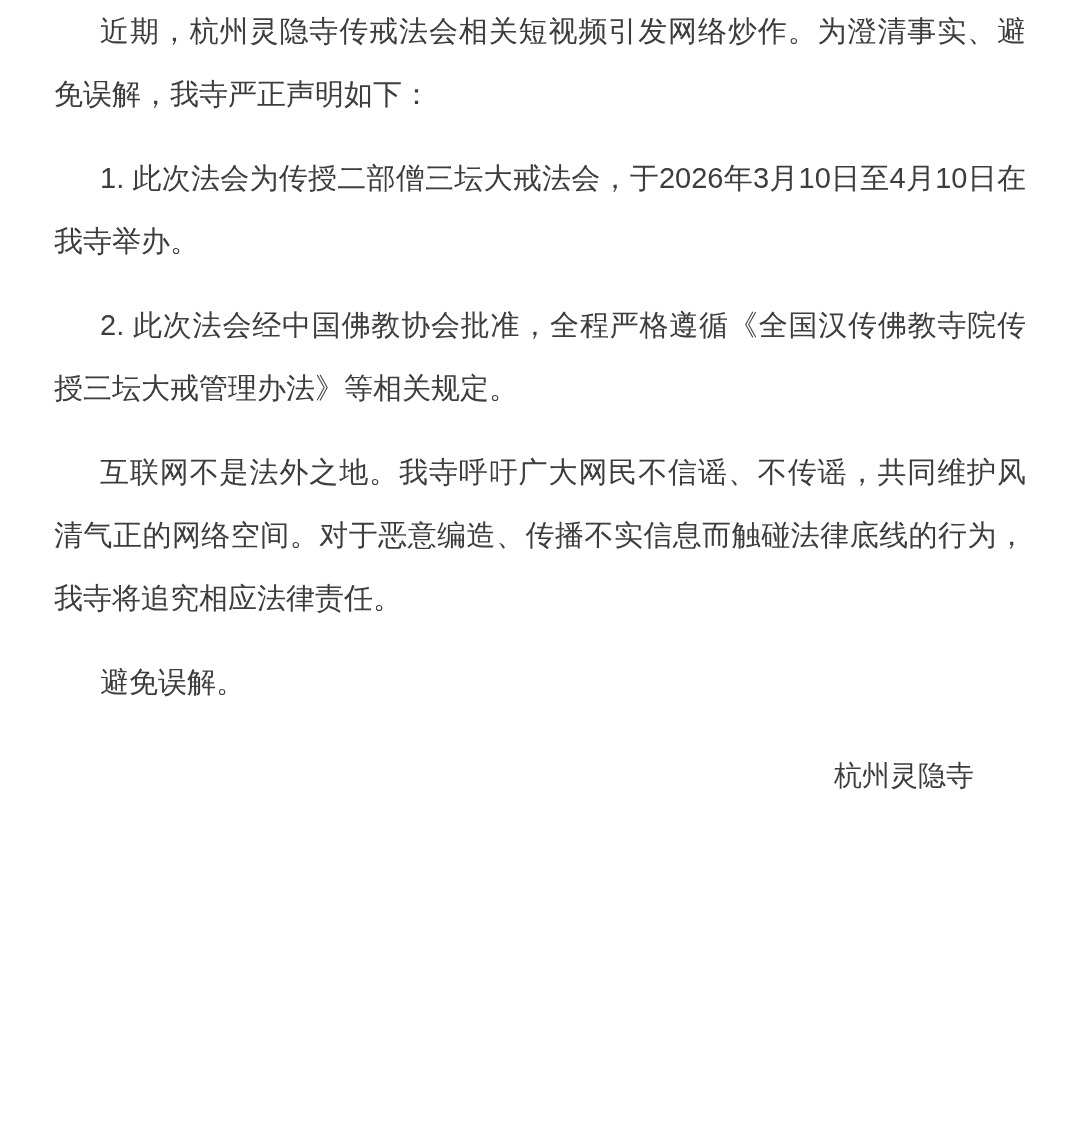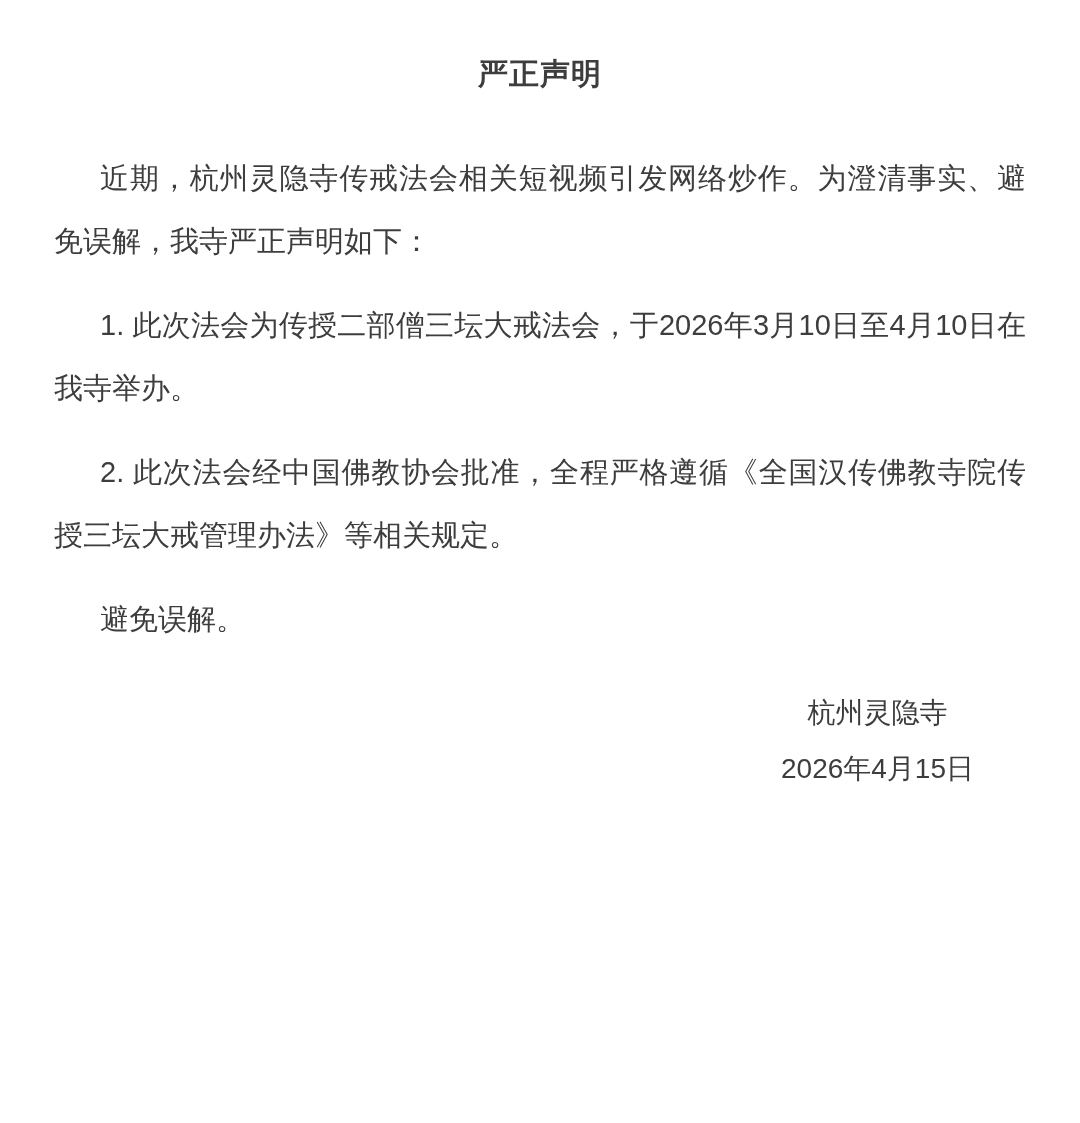--- a/index.html
+++ b/index.html
@@ -34,39 +34,37 @@
     margin: 0 0 21px 0;
   }
   .signature {
     margin: 38px 52px 0 auto;
     width: fit-content;
     display: flex;
     flex-direction: column;
     align-items: center;
     font-size: 28px;
     line-height: 48px;
-    gap: 8px;
   }
   .sig-line {
     white-space: nowrap;
   }
 </style>
 </head>
 <body>
 
 <div class="doc">
-  <h1 class="title">严正声明</h1>
 
   <p class="para">近期，杭州灵隐寺传戒法会相关短视频引发网络炒作。为澄清事实、避免误解，我寺严正声明如下：</p>
 
   <p class="para">1. 此次法会为传授二部僧三坛大戒法会，于2026年3月10日至4月10日在我寺举办。</p>
 
   <p class="para">2. 此次法会经中国佛教协会批准，全程严格遵循《全国汉传佛教寺院传授三坛大戒管理办法》等相关规定。</p>
 
 
+  <p class="para">互联网不是法外之地。我寺呼吁广大网民不信谣、不传谣，共同维护风清气正的网络空间。对于恶意编造、传播不实信息而触碰法律底线的行为，我寺将追究相应法律责任。</p>
 
   <p class="para">避免误解。</p>
 
   <div class="signature">
     <div class="sig-line">杭州灵隐寺</div>
-    <div class="sig-line">2026年4月15日</div>
   </div>
 </div>
 
 </body></html>

